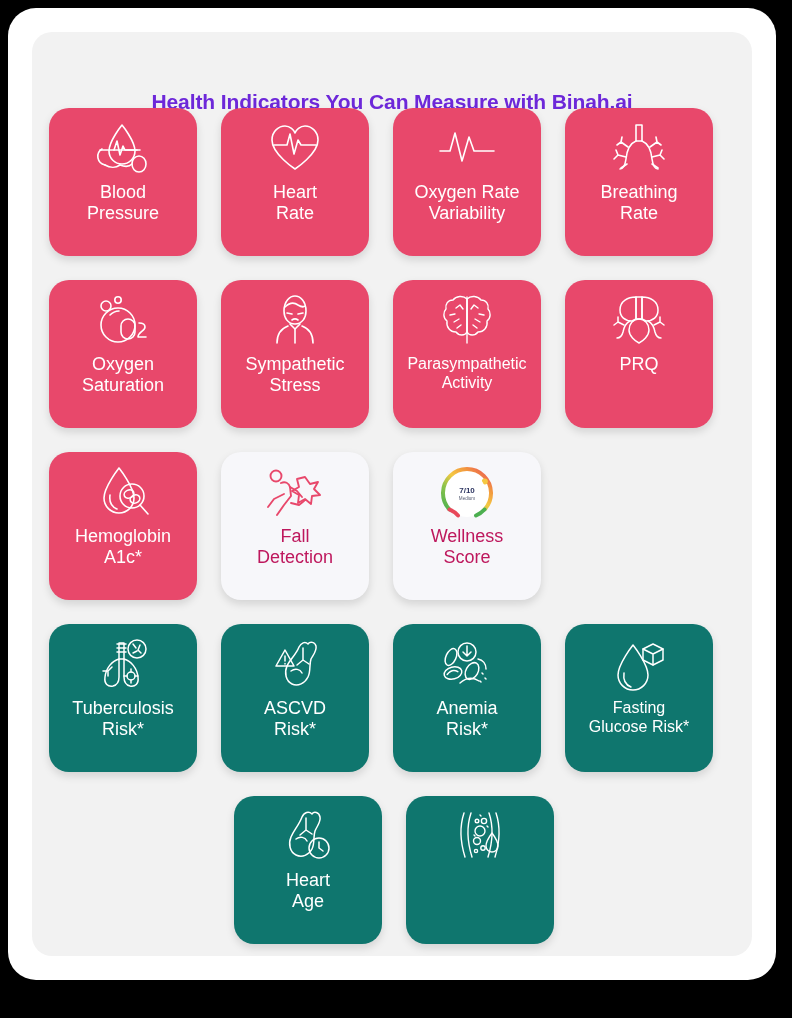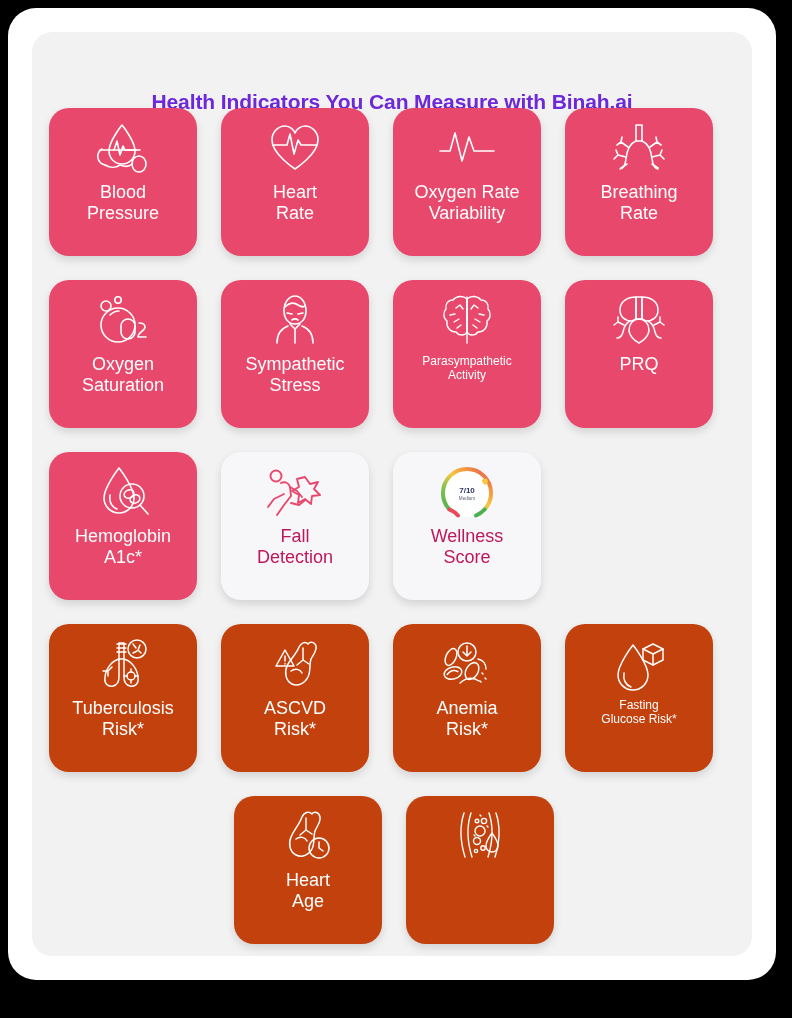--- a/index.html
+++ b/index.html
@@ -55,21 +55,21 @@
     box-sizing:border-box;
     display:flex;
     flex-direction:column;
     align-items:center;
     justify-content:flex-start;
     box-shadow:0 4px 8px rgba(0,0,0,0.13);
     overflow:hidden;
   }
   .row .card:last-child{margin-right:0;}
   .card.pink{background:#e8486b;}
-  .card.blue{background:#c2410c;}
+  .card.blue{background:#0f766e;}
   .card.light{background:#f7f7fa;}
   .icon-wrap{
     height:74px;
     width:100%;
     display:flex;
     align-items:center;
     justify-content:center;
     padding-top:6px;
     box-sizing:border-box;
   }
@@ -77,21 +77,21 @@
     width:100%;
     text-align:center;
     font-size:18px;
     line-height:1.16;
     font-weight:normal;
     padding:0 5px;
     box-sizing:border-box;
   }
   .card.pink .label,.card.blue .label{color:#ffffff;}
   .card.light .label{color:#be185d;}
-  .label.small{font-size:12px;line-height:1.2;}
+  .label.small{font-size:16px;line-height:1.2;}
   .label.mid{font-size:16px;line-height:1.18;}
   svg{display:block;}
   .gauge-txt-num{
     font-size:8px;font-weight:bold;fill:#2d3561;
   }
   .gauge-txt-sub{
     font-size:4.6px;fill:#5a6076;
   }
 </style>
 </head>

